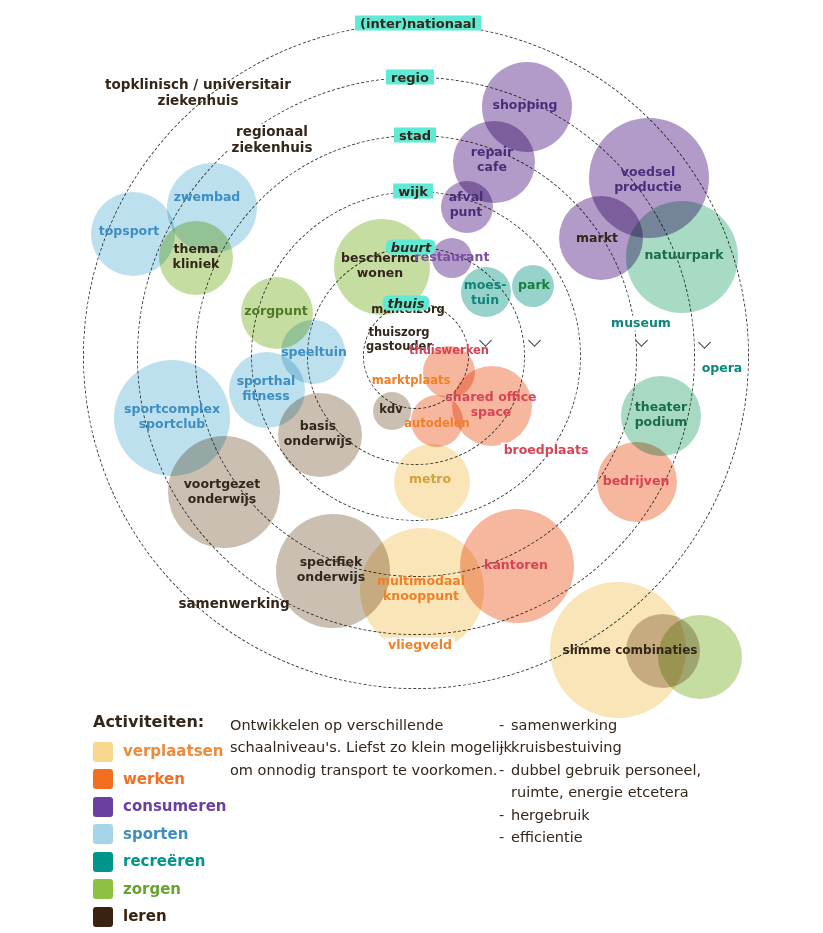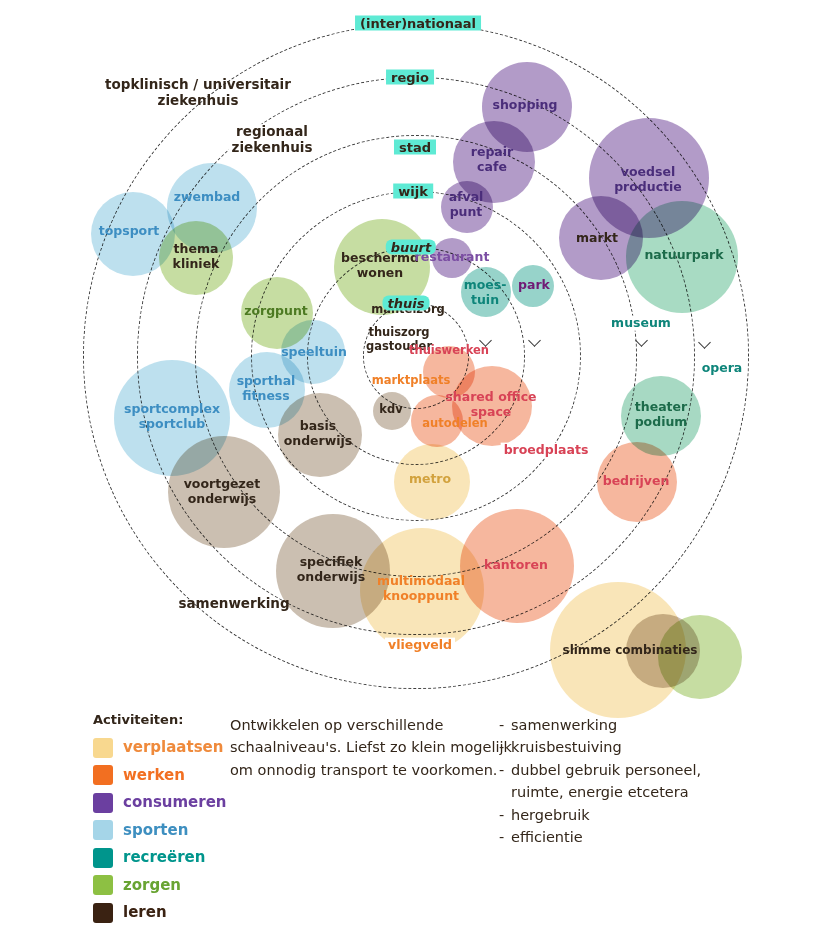--- a/index.html
+++ b/index.html
@@ -11,21 +11,21 @@
   .dlabel{position:absolute;transform:translate(-50%,-50%);font-weight:bold;font-size:12.5px;
           line-height:1.18;text-align:center;white-space:pre-line;z-index:5;}
   .dlabel.bg{background:#fff;padding:0 3px;}
   .ring-label{position:absolute;transform:translate(-50%,-50%);font-weight:bold;font-size:13px;
           background:#5eead4;padding:0 5px;color:#33261A;z-index:6;white-space:nowrap;}
   .ring-label.it{font-style:italic;border-radius:6px;}
   .arrow{position:absolute;width:8px;height:8px;border-left:1.8px solid #333;
           border-bottom:1.8px solid #333;transform:rotate(-45deg);z-index:4;}
   .footer{position:absolute;left:0;top:706px;width:823px;height:227px;color:#33261A;}
   .legend{position:absolute;left:93px;top:6px;}
-  .legend-title{font-weight:bold;font-size:13px;margin-bottom:7px;}
+  .legend-title{font-weight:bold;font-size:16px;margin-bottom:7px;}
   .legend-item{display:flex;align-items:center;gap:10px;height:27.5px;}
   .swatch{width:20px;height:20px;border-radius:3px;flex:0 0 auto;}
   .legend-label{font-weight:bold;font-size:15px;line-height:1;}
   .dev-note{position:absolute;left:230px;top:8px;font-size:14.5px;line-height:1.55;
           white-space:pre-line;color:#33261A;}
   .synergy{position:absolute;left:493px;top:8px;font-size:14.5px;color:#33261A;}
   .syn-title{font-size:14.5px;margin-bottom:4px;}
   .syn-list{list-style:none;margin:0;padding:0 0 0 6px;}
   .syn-list li{position:relative;padding-left:12px;line-height:1.55;white-space:pre-line;}
   .syn-list li::before{content:"-";position:absolute;left:0;}
@@ -35,21 +35,21 @@
 
 <div class="page">
   <div class="stage">
       <div class="ring" style="left: 363px; top: 303px; width: 104px; height: 104px;"></div>
       <div class="ring-label it" style="left: 406px; top: 303px;">thuis</div>
       <div class="ring" style="left: 307px; top: 247px; width: 216px; height: 216px;"></div>
       <div class="ring-label it" style="left: 411px; top: 247px;">buurt</div>
       <div class="ring" style="left: 251px; top: 191px; width: 328px; height: 328px;"></div>
       <div class="ring-label" style="left: 413px; top: 191px;">wijk</div>
       <div class="ring" style="left: 195px; top: 135px; width: 440px; height: 440px;"></div>
-      <div class="ring-label" style="left: 415px; top: 147px; text-align: right;">stad</div>
+      <div class="ring-label" style="left: 415px; top: 135px; text-align: right;">stad</div>
       <div class="ring" style="left: 137px; top: 77px; width: 556px; height: 556px;"></div>
       <div class="ring-label" style="left: 410px; top: 77px;">regio</div>
       <div class="ring" style="left: 83px; top: 23px; width: 664px; height: 664px;"></div>
       <div class="ring-label" style="left: 418px; top: 23px;">(inter)nationaal</div>
       <div class="bubble" style="left: 482px; top: 62px; width: 90px; height: 90px; background: rgba(123, 82, 161, 0.58);"></div>
       <div class="bubble" style="left: 453px; top: 121px; width: 82px; height: 82px; background: rgba(123, 82, 161, 0.58);"></div>
       <div class="bubble" style="left: 441px; top: 181px; width: 52px; height: 52px; background: rgba(123, 82, 161, 0.58);"></div>
       <div class="bubble" style="left: 589px; top: 118px; width: 120px; height: 120px; background: rgba(123, 82, 161, 0.58);"></div>
       <div class="bubble" style="left: 559px; top: 196px; width: 84px; height: 84px; background: rgba(123, 82, 161, 0.58);"></div>
       <div class="bubble" style="left: 432px; top: 238px; width: 40px; height: 40px; background: rgba(123, 82, 161, 0.58);"></div>
@@ -94,35 +94,35 @@
       <div class="dlabel" style="left: 684px; top: 255px; color: rgb(28, 107, 74);">natuurpark</div>
       <div class="dlabel" style="left: 207px; top: 197px; color: rgb(61, 142, 194);">zwembad</div>
       <div class="dlabel" style="left: 129px; top: 231px; color: rgb(61, 142, 194);">topsport</div>
       <div class="dlabel" style="left: 196px; top: 257px; color: rgb(51, 38, 26);">thema
 kliniek</div>
       <div class="dlabel" style="left: 380px; top: 266px; color: rgb(51, 38, 26);">beschermd
 wonen</div>
       <div class="dlabel" style="left: 452px; top: 257px; color: rgb(123, 78, 163);">restaurant</div>
       <div class="dlabel" style="left: 485px; top: 293px; color: rgb(14, 133, 122);">moes-
 tuin</div>
-      <div class="dlabel" style="left: 534px; top: 285px; color: #701a75;">park</div>
+      <div class="dlabel" style="left: 534px; top: 285px; color: #15803d;">park</div>
       <div class="dlabel" style="left: 276px; top: 311px; color: rgb(77, 122, 34);">zorgpunt</div>
       <div class="dlabel" style="left: 408px; top: 310px; color: rgb(51, 38, 26); font-size: 11.5px;">mantelzorg</div>
       <div class="dlabel" style="left: 399px; top: 340px; color: rgb(51, 38, 26); font-size: 11.5px;">thuiszorg
 gastouder</div>
       <div class="dlabel" style="left: 314px; top: 352px; color: rgb(61, 142, 194);">speeltuin</div>
       <div class="dlabel" style="left: 266px; top: 389px; color: rgb(61, 142, 194);">sporthal
 fitness</div>
       <div class="dlabel" style="left: 172px; top: 417px; color: rgb(61, 142, 194);">sportcomplex
 sportclub</div>
       <div class="dlabel" style="left: 449px; top: 351px; color: rgb(216, 67, 86); font-size: 11.5px;">thuiswerken</div>
       <div class="dlabel" style="left: 411px; top: 381px; color: rgb(240, 128, 40); font-size: 11.5px;">marktplaats</div>
       <div class="dlabel" style="left: 491px; top: 405px; color: rgb(216, 67, 86);">shared office
 space</div>
-      <div class="dlabel" style="left: 455px; top: 424px; color: rgb(240, 128, 40); font-size: 11.5px;">autodelen</div>
+      <div class="dlabel" style="left: 437px; top: 424px; color: rgb(240, 128, 40); font-size: 11.5px;">autodelen</div>
       <div class="dlabel" style="left: 391px; top: 410px; color: rgb(51, 38, 26); font-size: 11.5px;">kdv</div>
       <div class="dlabel" style="left: 318px; top: 434px; color: rgb(51, 38, 26);">basis
 onderwijs</div>
       <div class="dlabel" style="left: 222px; top: 492px; color: rgb(51, 38, 26);">voortgezet
 onderwijs</div>
       <div class="dlabel" style="left: 331px; top: 570px; color: rgb(51, 38, 26);">specifiek
 onderwijs</div>
       <div class="dlabel" style="left: 234px; top: 604px; color: rgb(51, 38, 26); font-size: 13.5px;">samenwerking</div>
       <div class="dlabel" style="left: 430px; top: 479px; color: rgb(210, 162, 62);">metro</div>
       <div class="dlabel" style="left: 421px; top: 589px; color: rgb(240, 128, 40);">multimodaal

